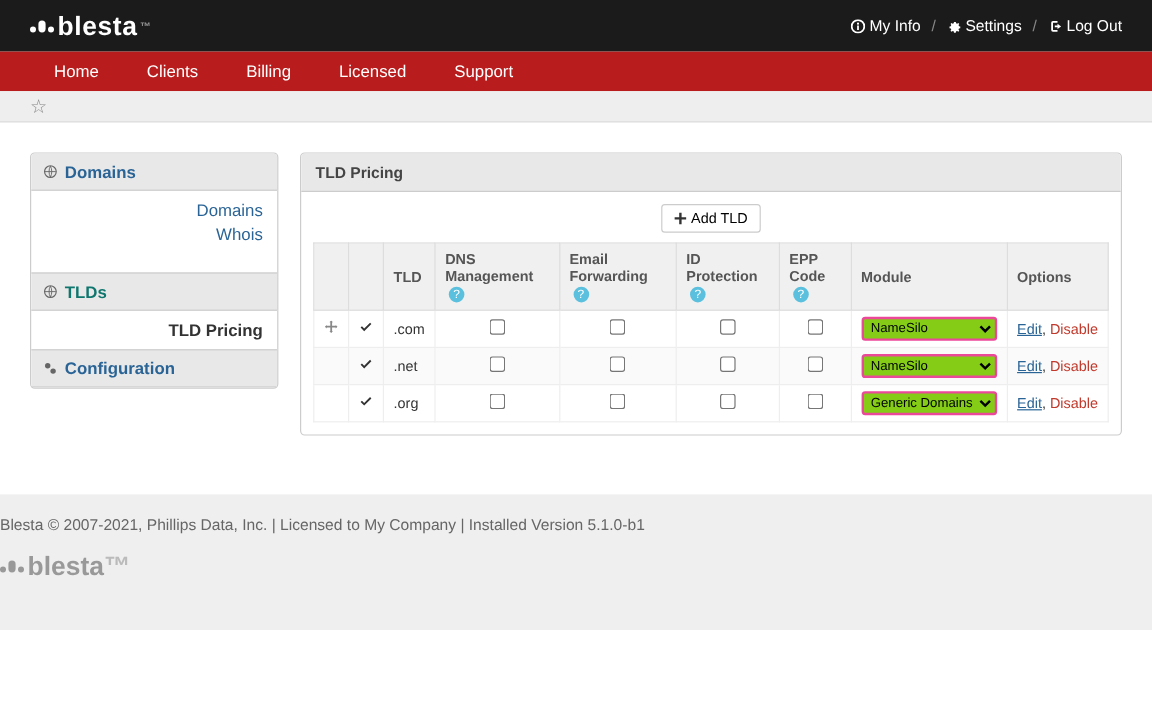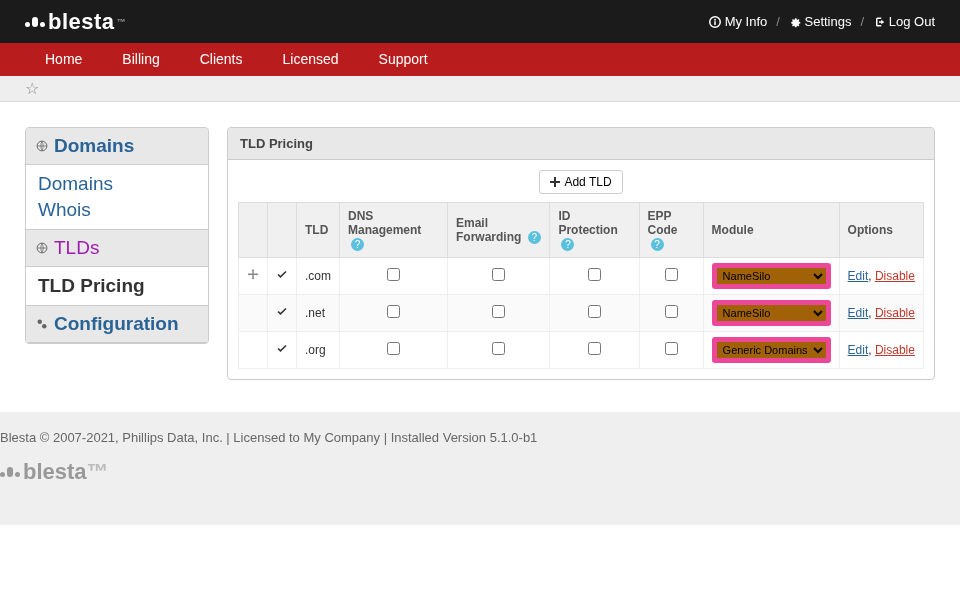--- a/index.html
+++ b/index.html
@@ -24,24 +24,24 @@
 
   
   .subbar { background:#eee; border-bottom:1px solid #ddd; height:26px; display:flex; align-items:center; justify-content:space-between; padding:0 25px;}
   .star { color:#888; font-size:16px; cursor:pointer;}
   .search { background:#fff; border:1px solid #ccc; border-radius:3px; width:170px; height:20px; display:flex; align-items:center; padding:0 6px; font-size:11px;}
   .search input { border:none; outline:none; font-size:11px; font-style:italic; color:#999; width:100%; }
   .search .sicon { color:#666; margin-right:6px; font-size:11px;}
 
   
   .wrap { display:flex; gap:18px; padding:25px; align-items:flex-start; min-height:310px;}
-  .sidebar { width:184px; border:1px solid #ccc; border-radius:4px; overflow:hidden; font-size:19px;}
+  .sidebar { width:207px; border:1px solid #ccc; border-radius:4px; overflow:hidden; font-size:14px;text-align:right;}
   .sb-head { background:#e8e8e8; border-bottom:1px solid #ccc; border-top:1px solid #ccc; padding:7px 10px; font-weight:bold; color:#2a6496; display:flex; align-items:center; gap:6px;}
   .sb-head:first-child { border-top:none;}
-  .sb-head.plain { color:#a21caf; font-weight:normal;}
+  .sb-head.plain { color:#0f766e; font-weight:bold;margin-top:16px;}
   .sb-body { padding:6px 12px; }
   .sb-body a { display:block; color:#2a6496; padding:2px 0; }
   .sb-body .strong { color:#333; font-weight:bold; padding:2px 0;}
 
   
   .main { flex:1; }
   .panel { border:1px solid #ccc; border-radius:4px; overflow:hidden; background:#fff;}
   .panel-head { background:#e8e8e8; border-bottom:1px solid #ccc; padding:8px 12px; font-weight:bold; font-size:13px; color:#444;}
   .panel-body { padding:10px 10px 10px 10px; }
   .addbtn-row { display:flex; justify-content:center; margin-bottom:8px;}
@@ -50,24 +50,24 @@
 
   table { width:100%; border-collapse:collapse; font-size:12px;}
   thead th { background:#f0f0f0; border:1px solid #ddd; padding:6px 8px; text-align:left; font-weight:bold; color:#555; font-size:12px;}
   tbody td { border:1px solid #eee; padding:5px 8px; vertical-align:middle;}
   tbody tr:nth-child(even) td { background:#fafafa; }
   th .q { display:inline-block; width:13px;height:13px;border-radius:50%; background:#5bc0de;color:#fff;font-size:10px;line-height:13px;text-align:center;margin-left:3px;font-weight:normal;}
   td.center, th.center { text-align:center; }
   td.handle { color:#888; text-align:center; width:24px;}
   td.check { color:#333; text-align:center; width:24px;}
   input[type=checkbox]{ margin:0; }
-  select { font-size:11px; border:5px solid #ec4899; border-radius:3px; padding:1px 2px; background:#a16207;}
+  select { font-size:11px; border:2px solid #ec4899; border-radius:3px; padding:1px 2px; background:#84cc16;}
   .moduleSel { display:inline-flex; align-items:center; }
   .opts a.edit { color:#2a6496; text-decoration:underline; }
-  .opts a.disable { color:#c0392b; text-decoration:underline; }
+  .opts a.disable { color:#c0392b; }
   .opts { white-space:nowrap; }
 
   
   .footer { background:#efefef; text-align:left; padding:18px 0 40px; color:#666; font-size:13px; margin-top:0;}
   .footer .flogo { margin-top:14px; color:#999; font-size:22px; font-weight:bold; display:inline-flex; align-items:center;}
   .footer .flogo .dots span { background:#999; }
   .footer .flogo .tm{color:#bbb;}
 </style>
 </head>
 <body>
@@ -103,22 +103,22 @@
       <svg width="12" height="12" viewBox="0 0 16 16" fill="#fff">
           <path d="M6 2h5v2H6v8h5v2H6a2 2 0 01-2-2V4a2 2 0 012-2zm5 3l4 3-4 3V9H8V7h3V5z"></path>
         </svg>
       <span>Log Out</span>
     </a>
   </div>
 </div>
 
 <div class="navbar">
   <a href="#">Home</a>
+  <a href="#">Clients</a>
   <a href="#">Billing</a>
-  <a href="#">Clients</a>
   <a href="#">Licensed</a>
   <a href="#">Support</a>
 </div>
 
 <div class="subbar">
   <span class="star">☆</span>
 </div>
 
 <div class="wrap">
 

